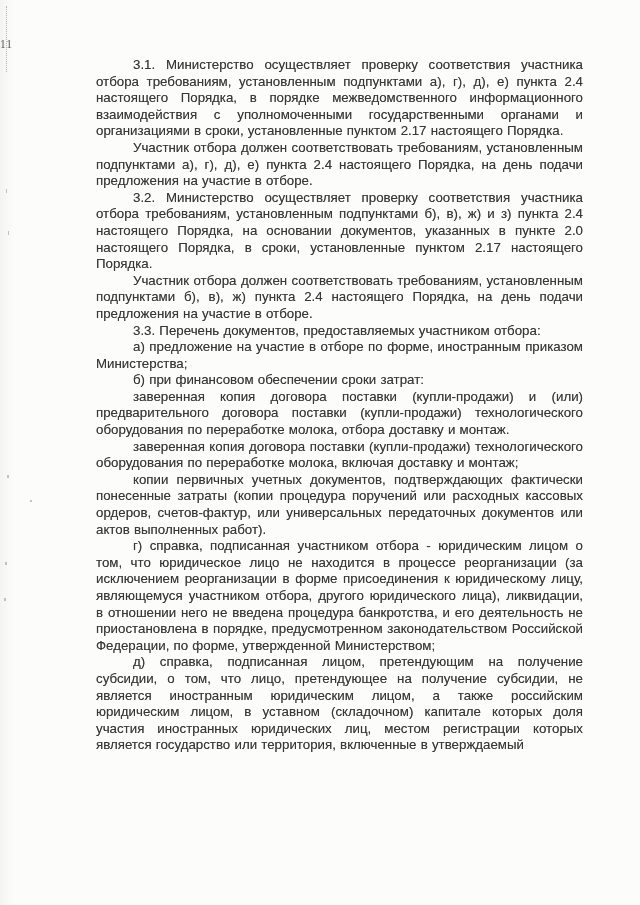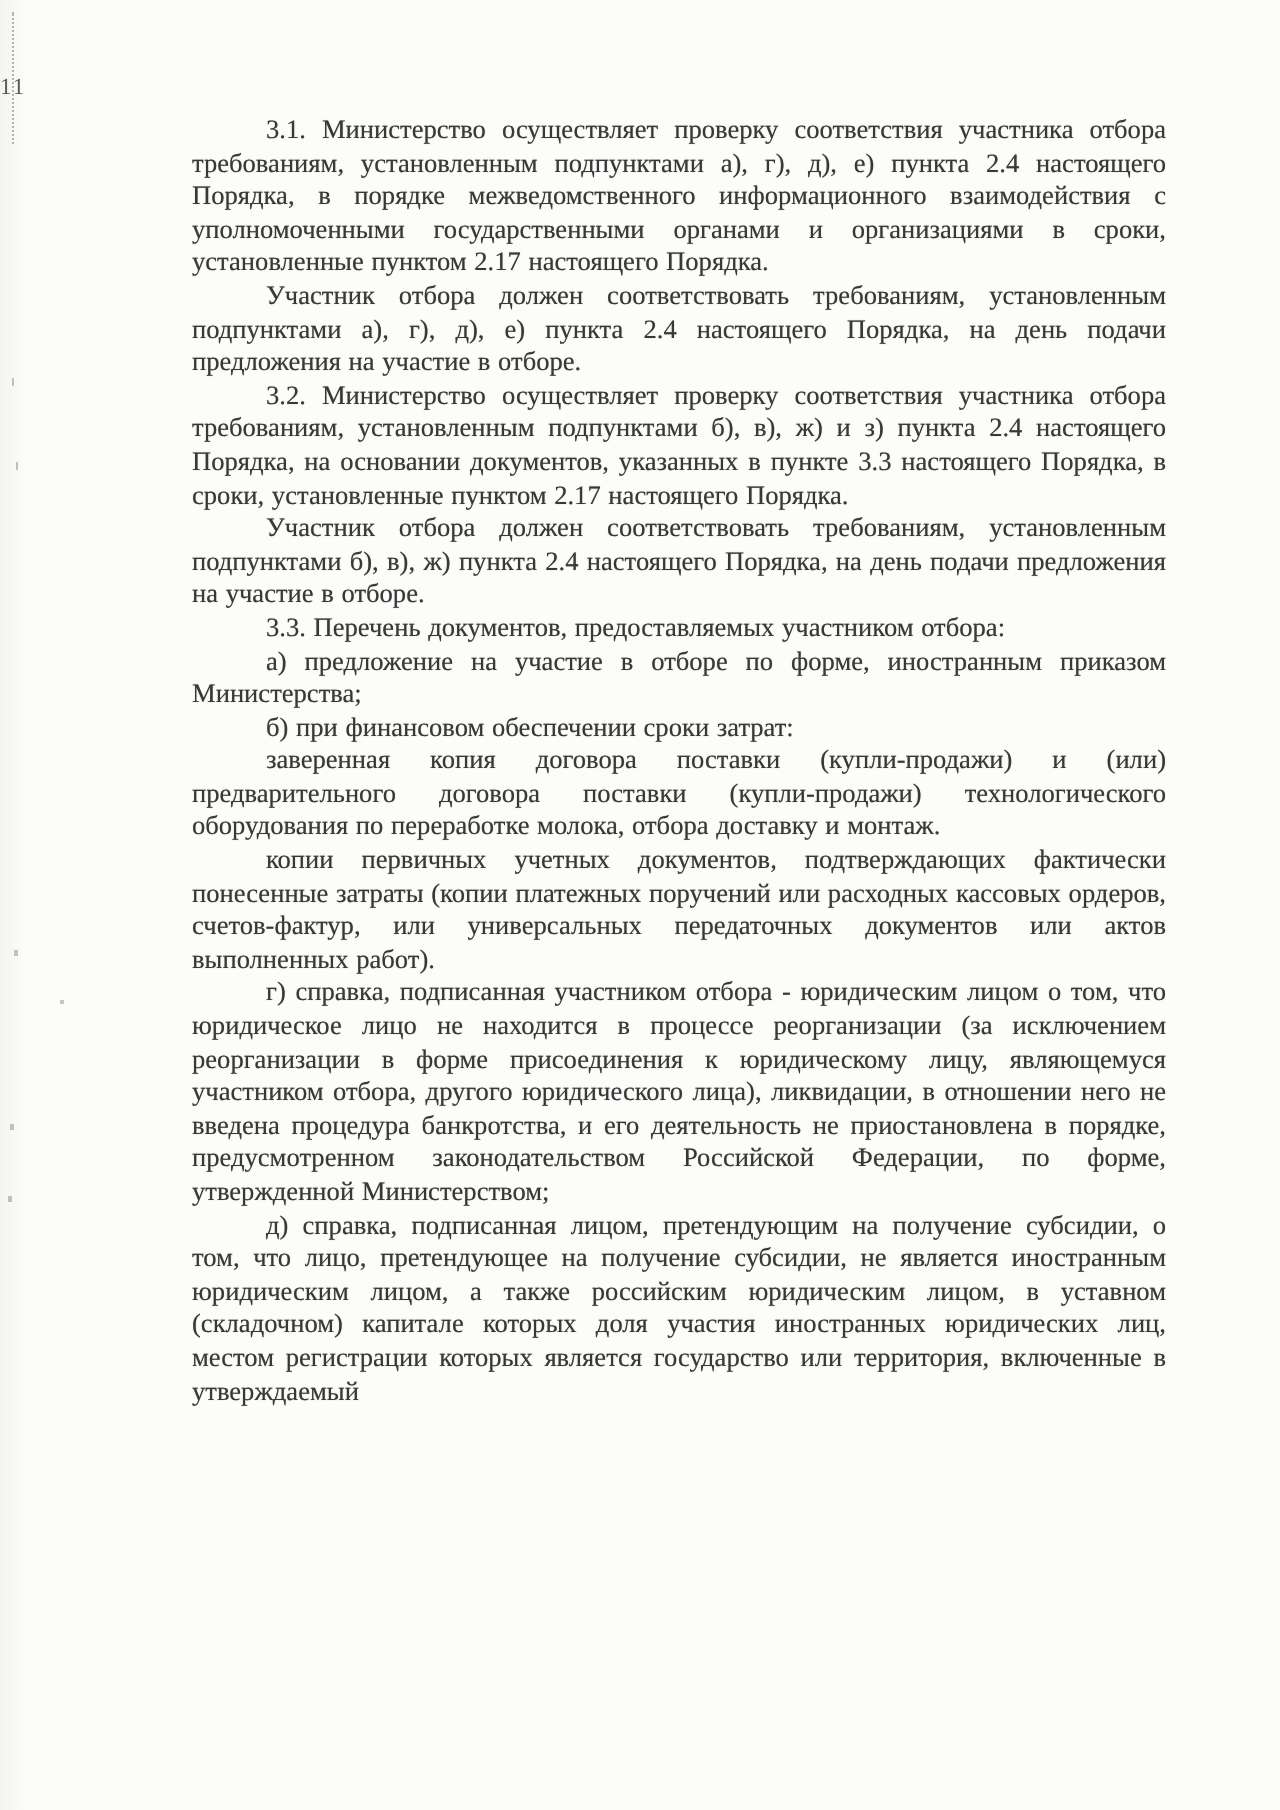--- a/index.html
+++ b/index.html
@@ -31,21 +31,21 @@
     font-size: 11.5px;
     color: #5a5a58;
     letter-spacing: 1px;
     filter: blur(0.3px);
   }
   .text-block {
     position: absolute;
     top: 57px;
     left: 96px;
     width: 487px;
-    font-family: Liberation Serif, serif;
+    font-family: Liberation Sans, sans-serif;
     font-size: 13.3px;
     line-height: 16.6px;
     color: #3a3a38;
     text-align: justify;
     text-shadow: 0 0 0.45px rgba(40,40,40,0.5);
     filter: blur(0.22px) contrast(1.03);
   }
   .para {
     margin: 0;
     padding: 0;
@@ -72,27 +72,28 @@
 </head>
 <body>
 
 <div class="page">
 
   <div class="page-number">11</div>
 
   <div class="text-block">
     <p class="para">3.1. Министерство осуществляет проверку соответствия участника отбора требованиям, установленным подпунктами а), г), д), е) пункта 2.4 настоящего Порядка, в порядке межведомственного информационного взаимодействия с уполномоченными государственными органами и организациями в сроки, установленные пунктом 2.17 настоящего Порядка.</p>
     <p class="para">Участник отбора должен соответствовать требованиям, установленным подпунктами а), г), д), е) пункта 2.4 настоящего Порядка, на день подачи предложения на участие в отборе.</p>
-    <p class="para">3.2. Министерство осуществляет проверку соответствия участника отбора требованиям, установленным подпунктами б), в), ж) и з) пункта 2.4 настоящего Порядка, на основании документов, указанных в пункте 3.3 настоящего Порядка, в сроки, установленные пунктом 2.17 настоящего Порядка.</p>
+    <p class="para">3.2. Министерство осуществляет проверку соответствия участника отбора требованиям, установленным подпунктами б), в), ж) и з) пункта 2.4 настоящего Порядка, на основании документов, указанных в пункте 2.0 настоящего Порядка, в сроки, установленные пунктом 2.17 настоящего Порядка.</p>
     <p class="para">Участник отбора должен соответствовать требованиям, установленным подпунктами б), в), ж) пункта 2.4 настоящего Порядка, на день подачи предложения на участие в отборе.</p>
     <p class="para">3.3. Перечень документов, предоставляемых участником отбора:</p>
     <p class="para">а) предложение на участие в отборе по форме, иностранным приказом Министерства;</p>
     <p class="para">б) при финансовом обеспечении сроки затрат:</p>
     <p class="para">заверенная копия договора поставки (купли-продажи) и (или) предварительного договора поставки (купли-продажи) технологического оборудования по переработке молока, отбора доставку и монтаж.</p>
-    <p class="para">копии первичных учетных документов, подтверждающих фактически понесенные затраты (копии платежных поручений или расходных кассовых ордеров, счетов-фактур, или универсальных передаточных документов или актов выполненных работ).</p>
+    <p class="para">заверенная копия договора поставки (купли-продажи) технологического оборудования по переработке молока, включая доставку и монтаж;</p>
+    <p class="para">копии первичных учетных документов, подтверждающих фактически понесенные затраты (копии процедура поручений или расходных кассовых ордеров, счетов-фактур, или универсальных передаточных документов или актов выполненных работ).</p>
     <p class="para">г) справка, подписанная участником отбора - юридическим лицом о том, что юридическое лицо не находится в процессе реорганизации (за исключением реорганизации в форме присоединения к юридическому лицу, являющемуся участником отбора, другого юридического лица), ликвидации, в отношении него не введена процедура банкротства, и его деятельность не приостановлена в порядке, предусмотренном законодательством Российской Федерации, по форме, утвержденной Министерством;</p>
     <p class="para">д) справка, подписанная лицом, претендующим на получение субсидии, о том, что лицо, претендующее на получение субсидии, не является иностранным юридическим лицом, а также российским юридическим лицом, в уставном (складочном) капитале которых доля участия иностранных юридических лиц, местом регистрации которых является государство или территория, включенные в утверждаемый</p>
   </div>
 
   <div class="artifact dotted-line"></div>
   <div class="artifact speck s1"></div>
   <div class="artifact speck s2"></div>
   <div class="artifact speck s3"></div>
   <div class="artifact speck s4"></div>
   <div class="artifact speck s5"></div>

